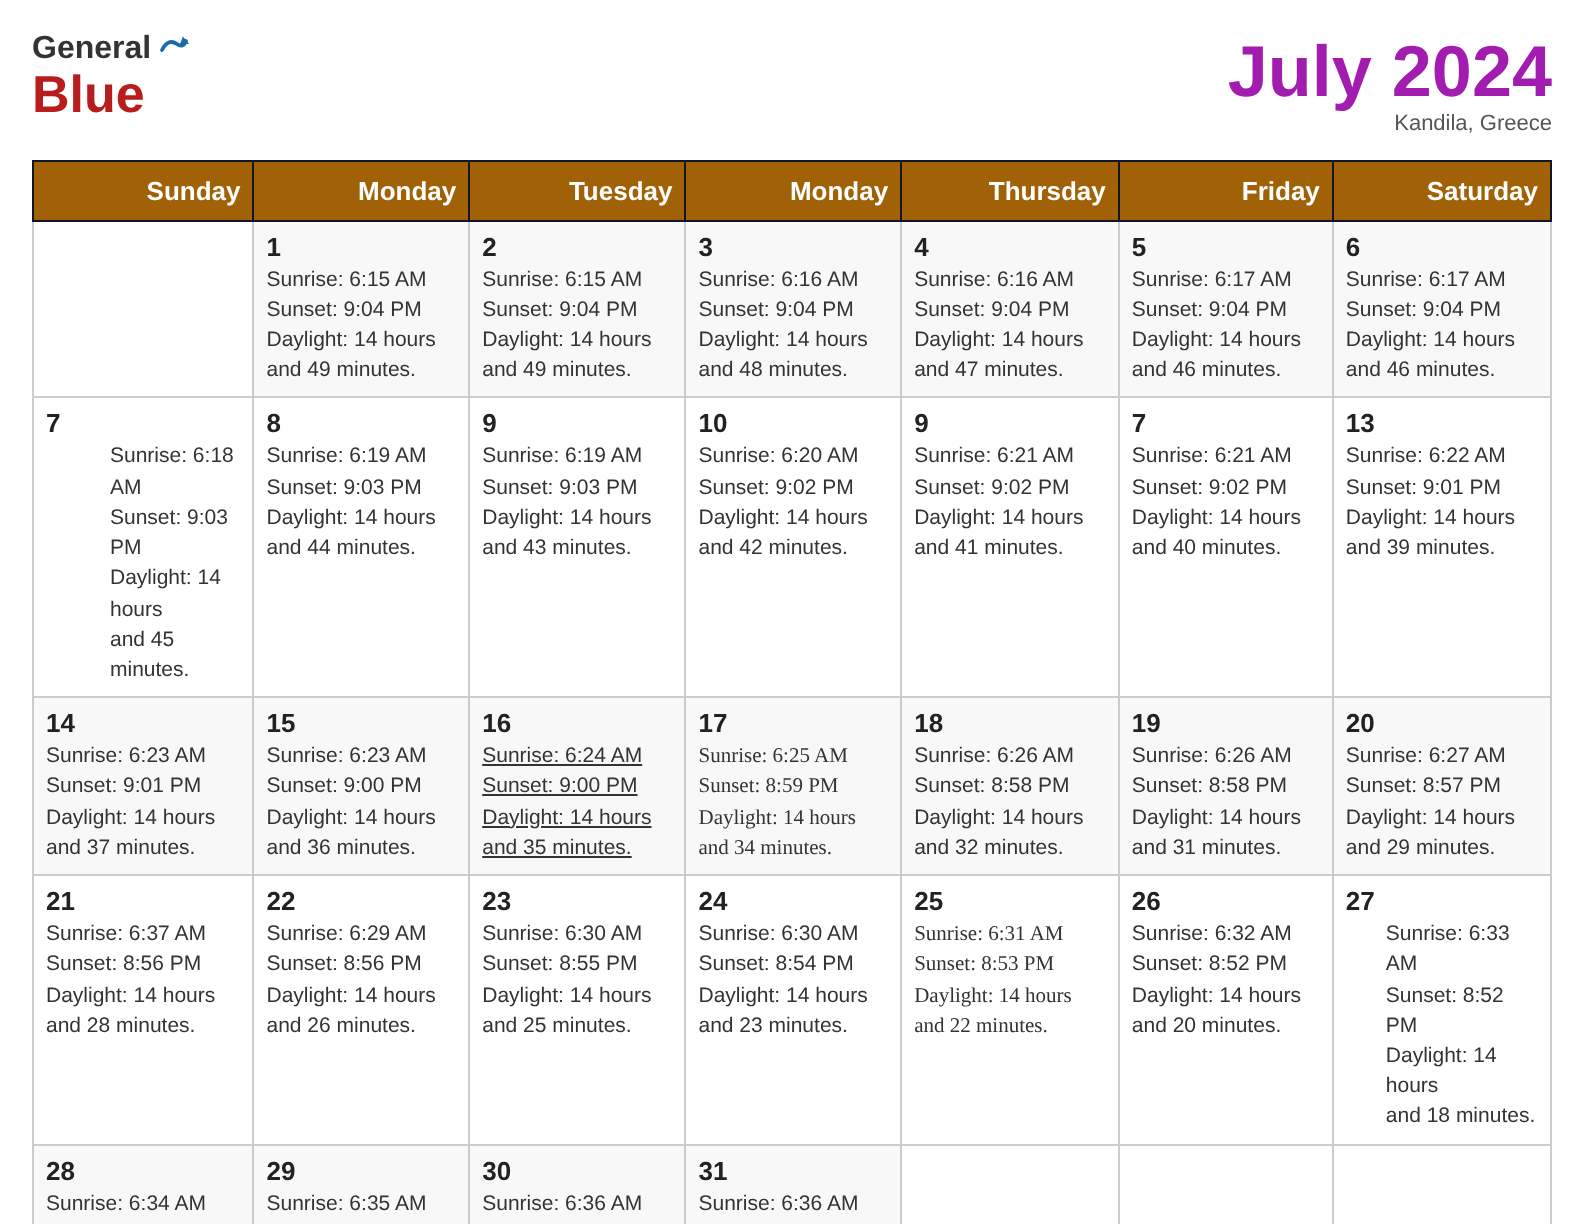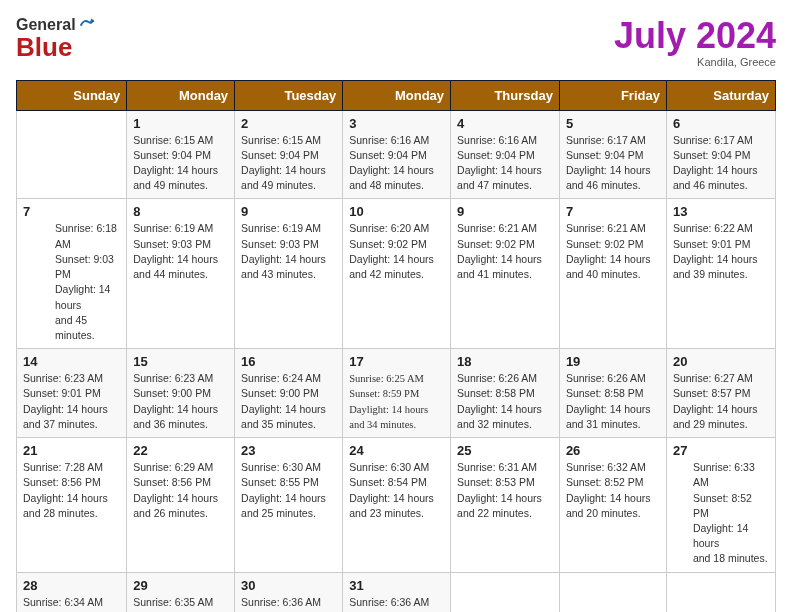--- a/index.html
+++ b/index.html
@@ -238,21 +238,21 @@
         </td>
         <td>
           <div class="day-num">15</div>
           <div class="day-info" style="white-space: pre-line;">Sunrise: 6:23 AM
 Sunset: 9:00 PM
 Daylight: 14 hours
 and 36 minutes.</div>
         </td>
         <td>
           <div class="day-num">16</div>
-          <div class="day-info" style="white-space: pre-line;">Sunrise: 6:24 AM
+          <div class="day-info" style="white-space: pre-line; text-decoration: underline;">Sunrise: 6:24 AM
 Sunset: 9:00 PM
 Daylight: 14 hours
 and 35 minutes.</div>
         </td>
         <td>
           <div class="day-num">17</div>
           <div class="day-info" style="white-space: pre-line; font-family: Liberation Serif, serif;">Sunrise: 6:25 AM
 Sunset: 8:59 PM
 Daylight: 14 hours
 and 34 minutes.</div>
@@ -275,21 +275,21 @@
           <div class="day-num">20</div>
           <div class="day-info" style="white-space: pre-line;">Sunrise: 6:27 AM
 Sunset: 8:57 PM
 Daylight: 14 hours
 and 29 minutes.</div>
         </td>
       </tr>
       <tr>
         <td>
           <div class="day-num">21</div>
-          <div class="day-info" style="white-space: pre-line;">Sunrise: 7:28 AM
+          <div class="day-info" style="white-space: pre-line;">Sunrise: 6:37 AM
 Sunset: 8:56 PM
 Daylight: 14 hours
 and 28 minutes.</div>
         </td>
         <td>
           <div class="day-num">22</div>
           <div class="day-info" style="white-space: pre-line;">Sunrise: 6:29 AM
 Sunset: 8:56 PM
 Daylight: 14 hours
 and 26 minutes.</div>
@@ -303,21 +303,21 @@
         </td>
         <td>
           <div class="day-num">24</div>
           <div class="day-info" style="white-space: pre-line;">Sunrise: 6:30 AM
 Sunset: 8:54 PM
 Daylight: 14 hours
 and 23 minutes.</div>
         </td>
         <td>
           <div class="day-num">25</div>
-          <div class="day-info" style="white-space: pre-line;">Sunrise: 6:31 AM
+          <div class="day-info" style="white-space: pre-line; font-family: Liberation Serif, serif;">Sunrise: 6:31 AM
 Sunset: 8:53 PM
 Daylight: 14 hours
 and 22 minutes.</div>
         </td>
         <td>
           <div class="day-num">26</div>
           <div class="day-info" style="white-space: pre-line;">Sunrise: 6:32 AM
 Sunset: 8:52 PM
 Daylight: 14 hours
 and 20 minutes.</div>

